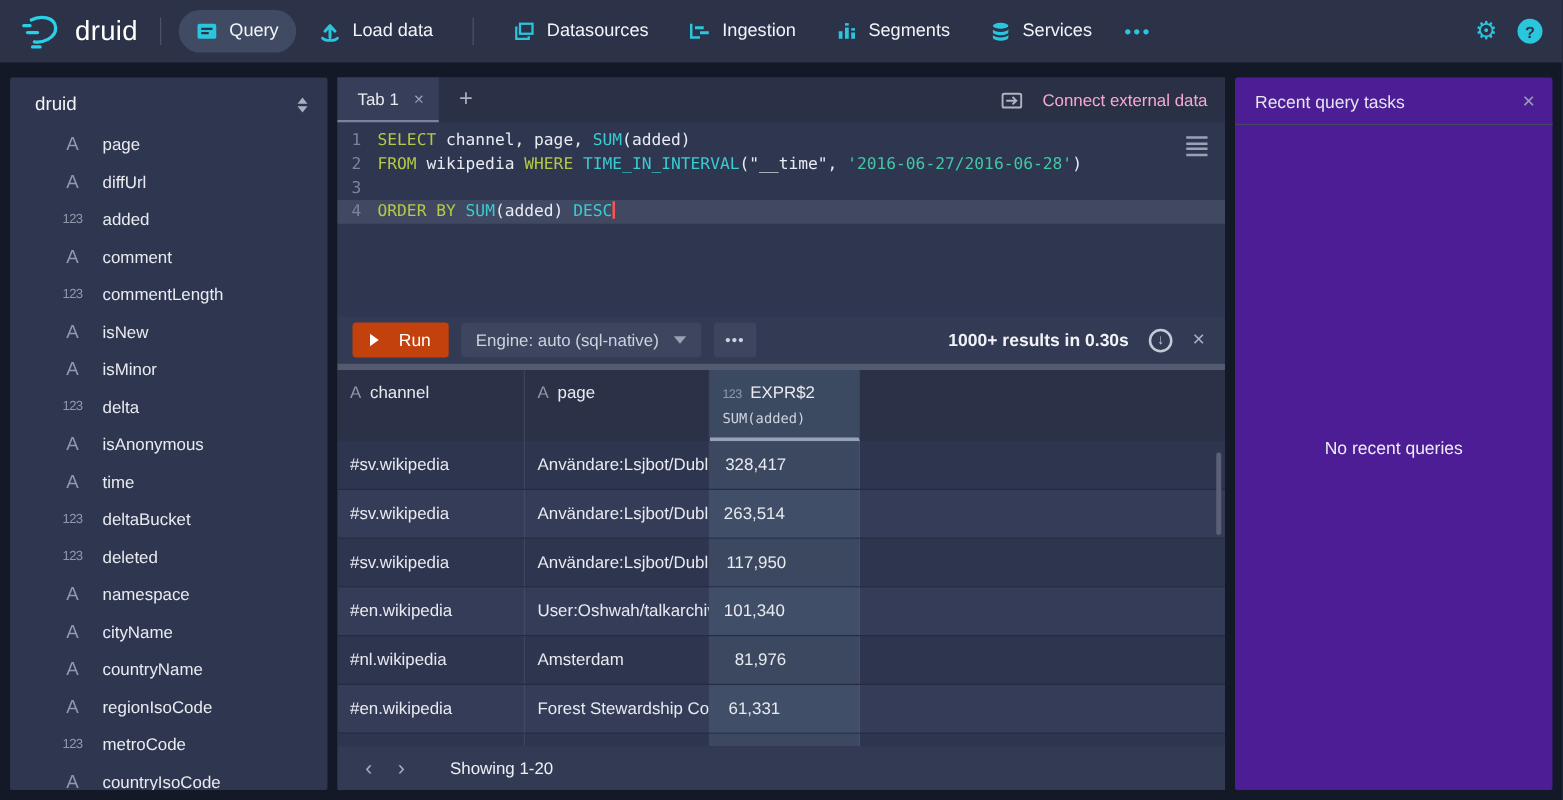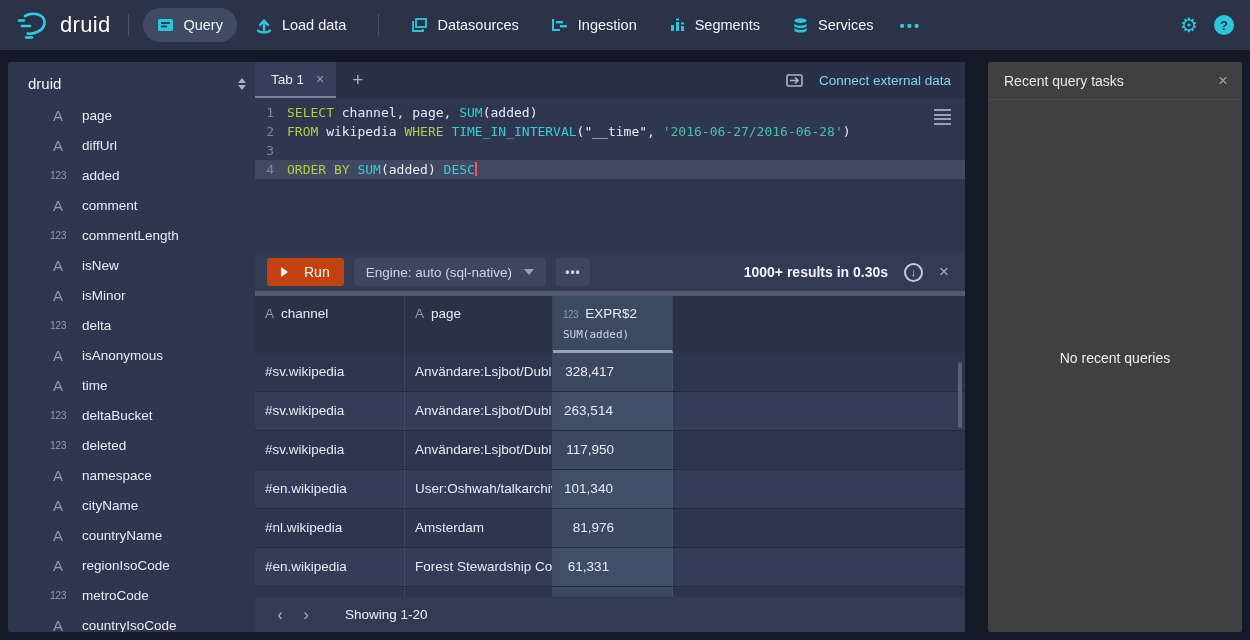--- a/index.html
+++ b/index.html
@@ -34,28 +34,28 @@
   .sort-icon { display:flex; flex-direction:column; gap:2px; cursor:pointer; }
   .sort-icon i { display:block; width:0; height:0; border-left:4px solid transparent; border-right:4px solid transparent; }
   .sort-icon .up { border-bottom:5px solid #aab0c0; }
   .sort-icon .dn { border-top:5px solid #aab0c0; }
   .col-item { display:flex; align-items:center; height:30px; padding-left:38px; gap:12px;
               font-size:13.5px; color:#e9ebf1; cursor:pointer; }
   .col-type { color:#9298ab; width:24px; text-align:center; flex:none; }
   .col-type.str { font-size:15px; }
   .col-type.num { font-size:10.5px; letter-spacing:-.5px; }
   
-  .query-panel { position:absolute; left:255px; top:62px; width:710px; height:570px; background:#2f3650; }
+  .query-panel { position:absolute; left:270px; top:62px; width:710px; height:570px; background:#2f3650; }
   .tabbar { height:36px; background:#2a3146; display:flex; align-items:center; }
   .tab { height:36px; display:flex; align-items:center; gap:12px; padding:0 12px 0 16px;
          background:#373e59; border-bottom:2px solid #7b8399; font-size:13.5px; cursor:pointer; }
   .tab-close { color:#9aa1b4; font-size:14px; cursor:pointer; }
   .tab-add { margin-left:16px; color:#aab0c0; font-size:19px; cursor:pointer; }
   .connect { margin-left:auto; margin-right:14px; display:flex; gap:16px; align-items:center;
-             font-size:13.5px; color:#7dd3fc; cursor:pointer; }
+             font-size:13.5px; color:#f9a8d4; cursor:pointer; }
   
   .editor { position:relative; height:155px; background:#2f3650; font-family:"DejaVu Sans Mono", monospace;
             font-size:13px; padding-top:5px; }
   .code-line { display:flex; height:19px; line-height:19px; white-space:pre; }
   .code-line.active { background:#414962; }
   .gutter { width:32px; text-align:right; padding-right:13px; color:#7d8499; flex:none; }
   .tok-k { color:#b5c943; }
   .tok-f { color:#38cdd2; }
   .tok-s { color:#41c7a5; }
   .tok-d { color:#e8ebf2; }
@@ -100,21 +100,21 @@
   .td.numcell { text-align:right; padding-right:58px; }
   .trow.odd  .td.sel { background:#3b4860; }
   .trow.even .td.sel { background:#414e68;text-align:center; }
   .vscroll { position:absolute; right:3px; top:66px; width:4px; height:66px; background:#5a6176;
              border-radius:2px; cursor:pointer; }
   .pagination { position:absolute; bottom:0; left:0; width:710px; height:35px; background:#333a54;
                 display:flex; align-items:center; padding-left:12px; }
   .pg-btn { width:26px; text-align:center; color:#aab1c2; font-size:17px; cursor:pointer; line-height:1; }
   .pg-label { margin-left:26px; font-size:13.5px; color:#eef0f5; }
   
-  .tasks-panel { position:absolute; left:988px; top:62px; width:254px; height:570px; background:#404040; border-radius:2px; }
+  .tasks-panel { position:absolute; left:988px; top:62px; width:254px; height:570px; background:#4c1d95; border-radius:2px; }
   .tasks-header { height:38px; display:flex; justify-content:space-between; align-items:center;
                   padding:0 14px 0 16px; font-size:14px; color:#e3e6ee; border-bottom:1px solid #434a60; }
   .tasks-close { color:#9aa1b2; font-size:17px; cursor:pointer; }
   .tasks-empty { text-align:center; margin-top:250px; font-size:14px; color:#eceef3; }
   svg { display:block; }
 </style>
 </head>
 <body>
 
 <header class="navbar">

